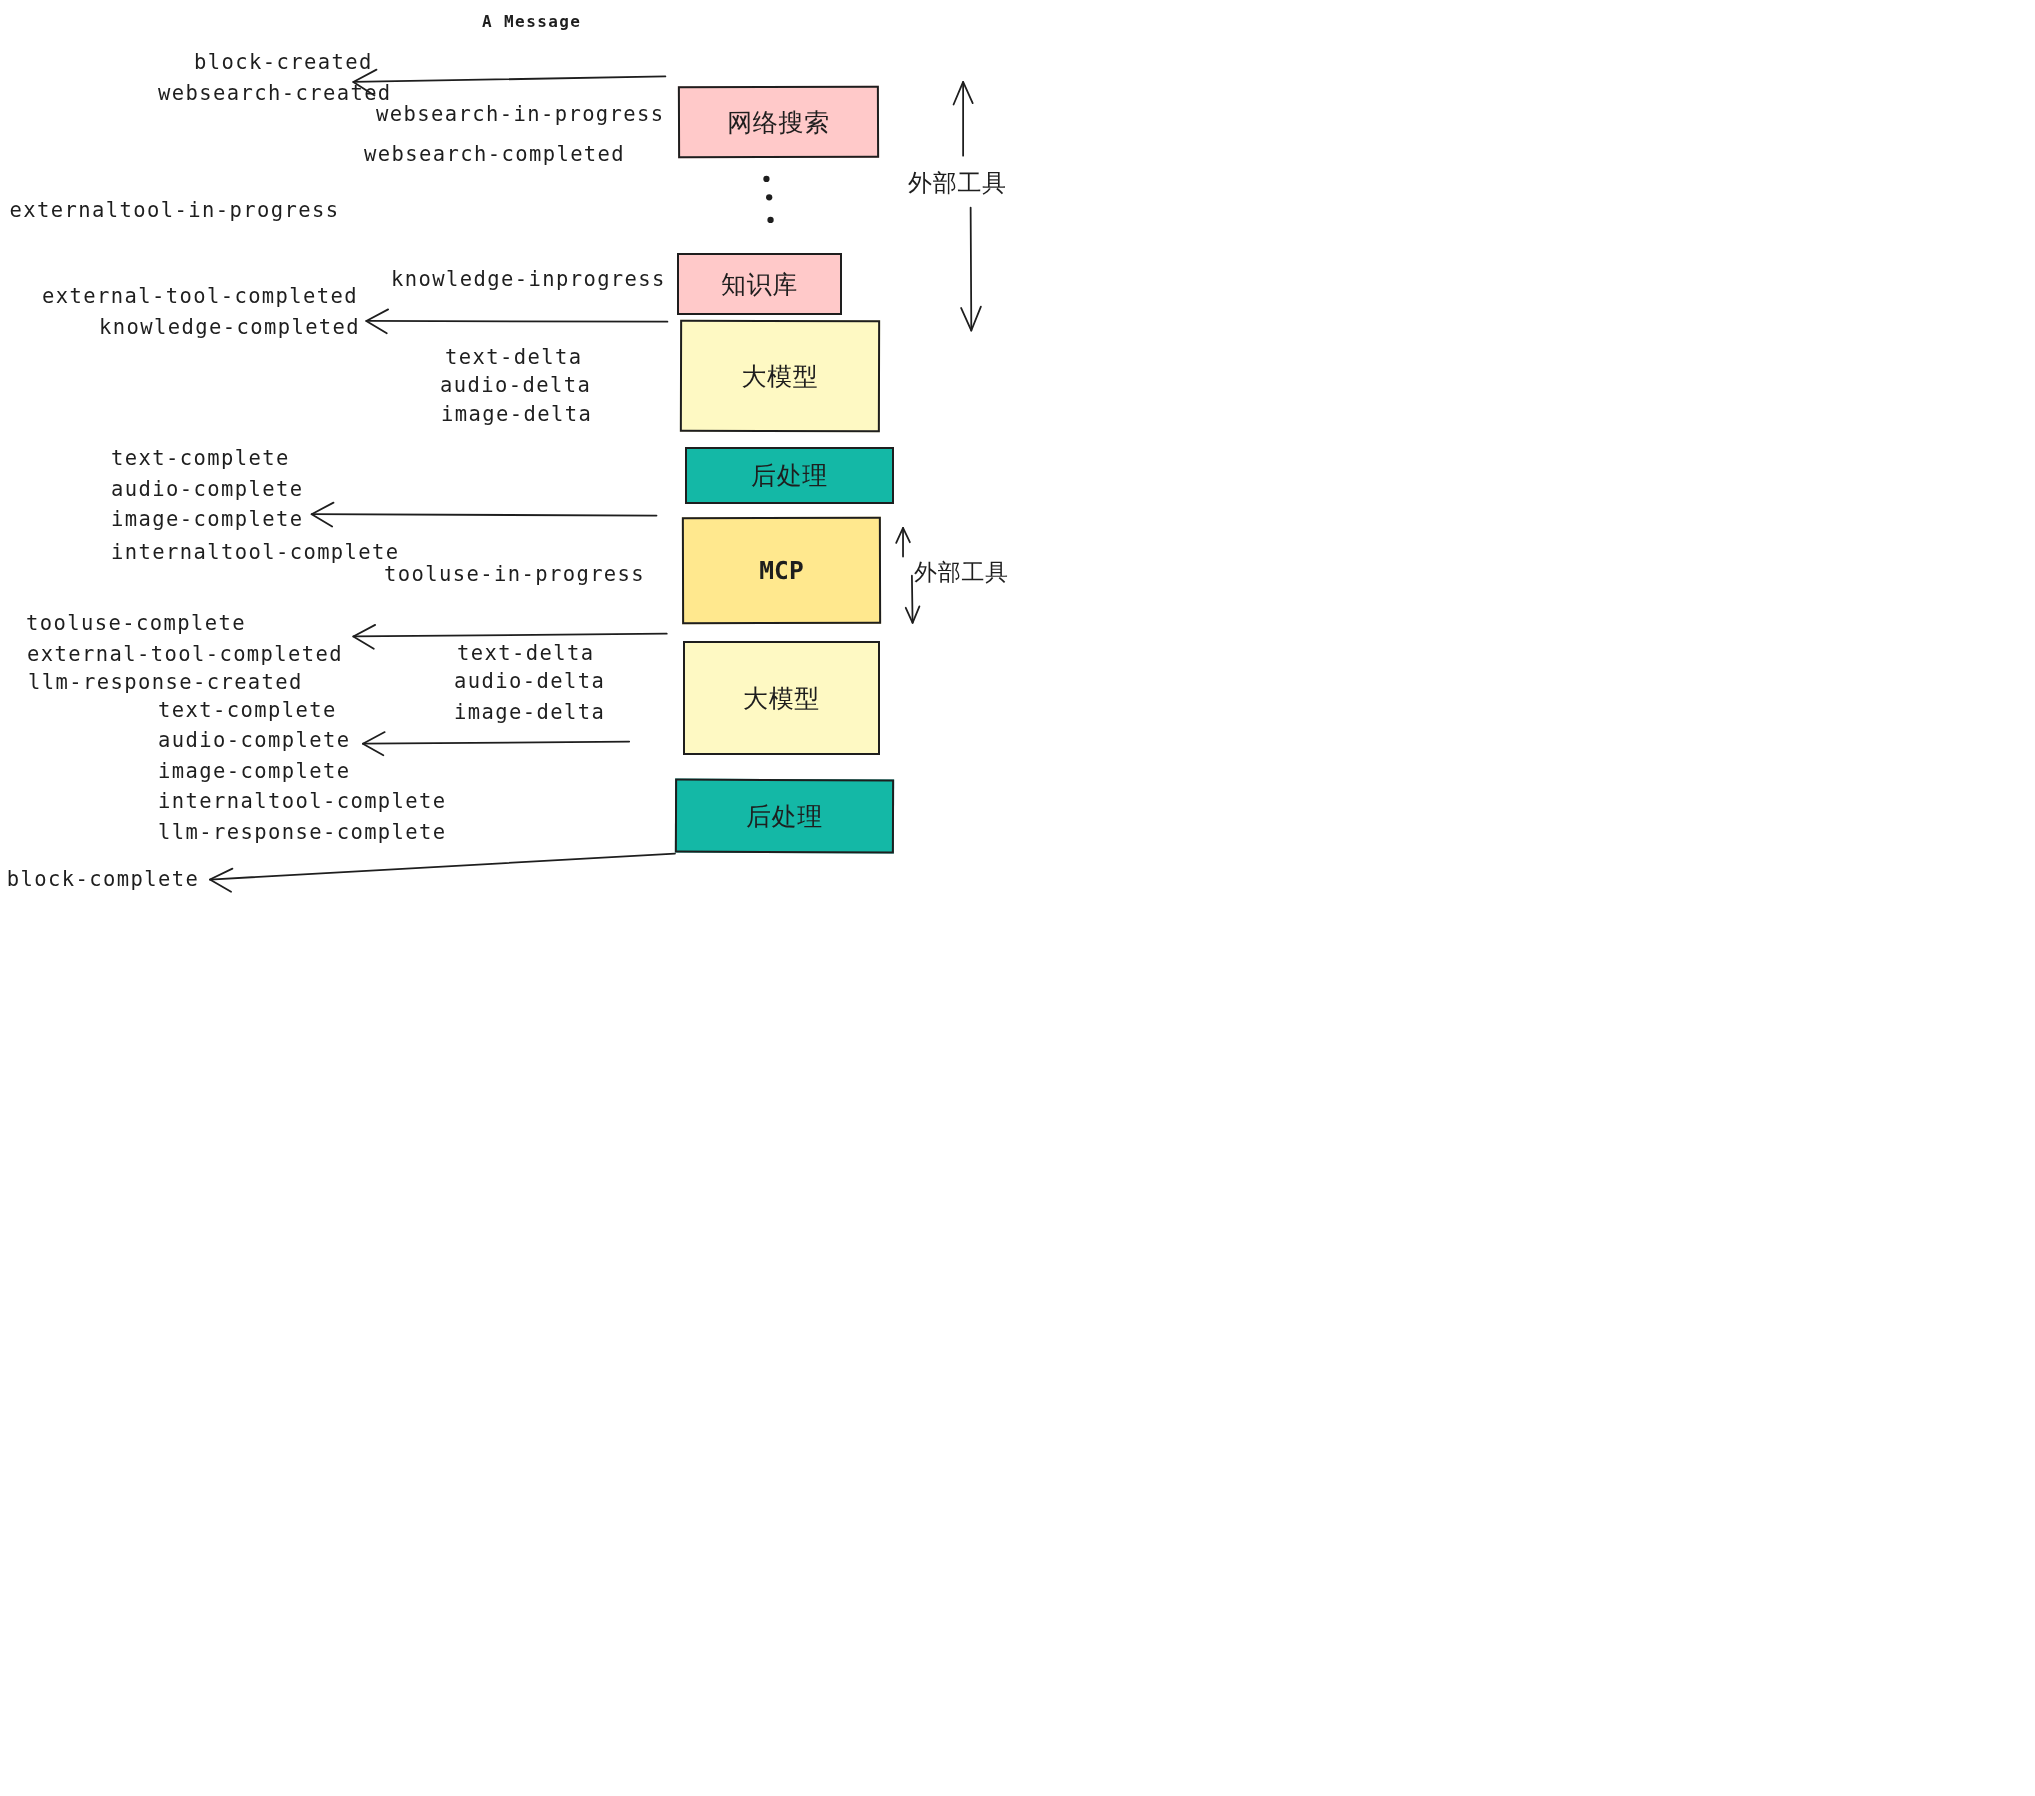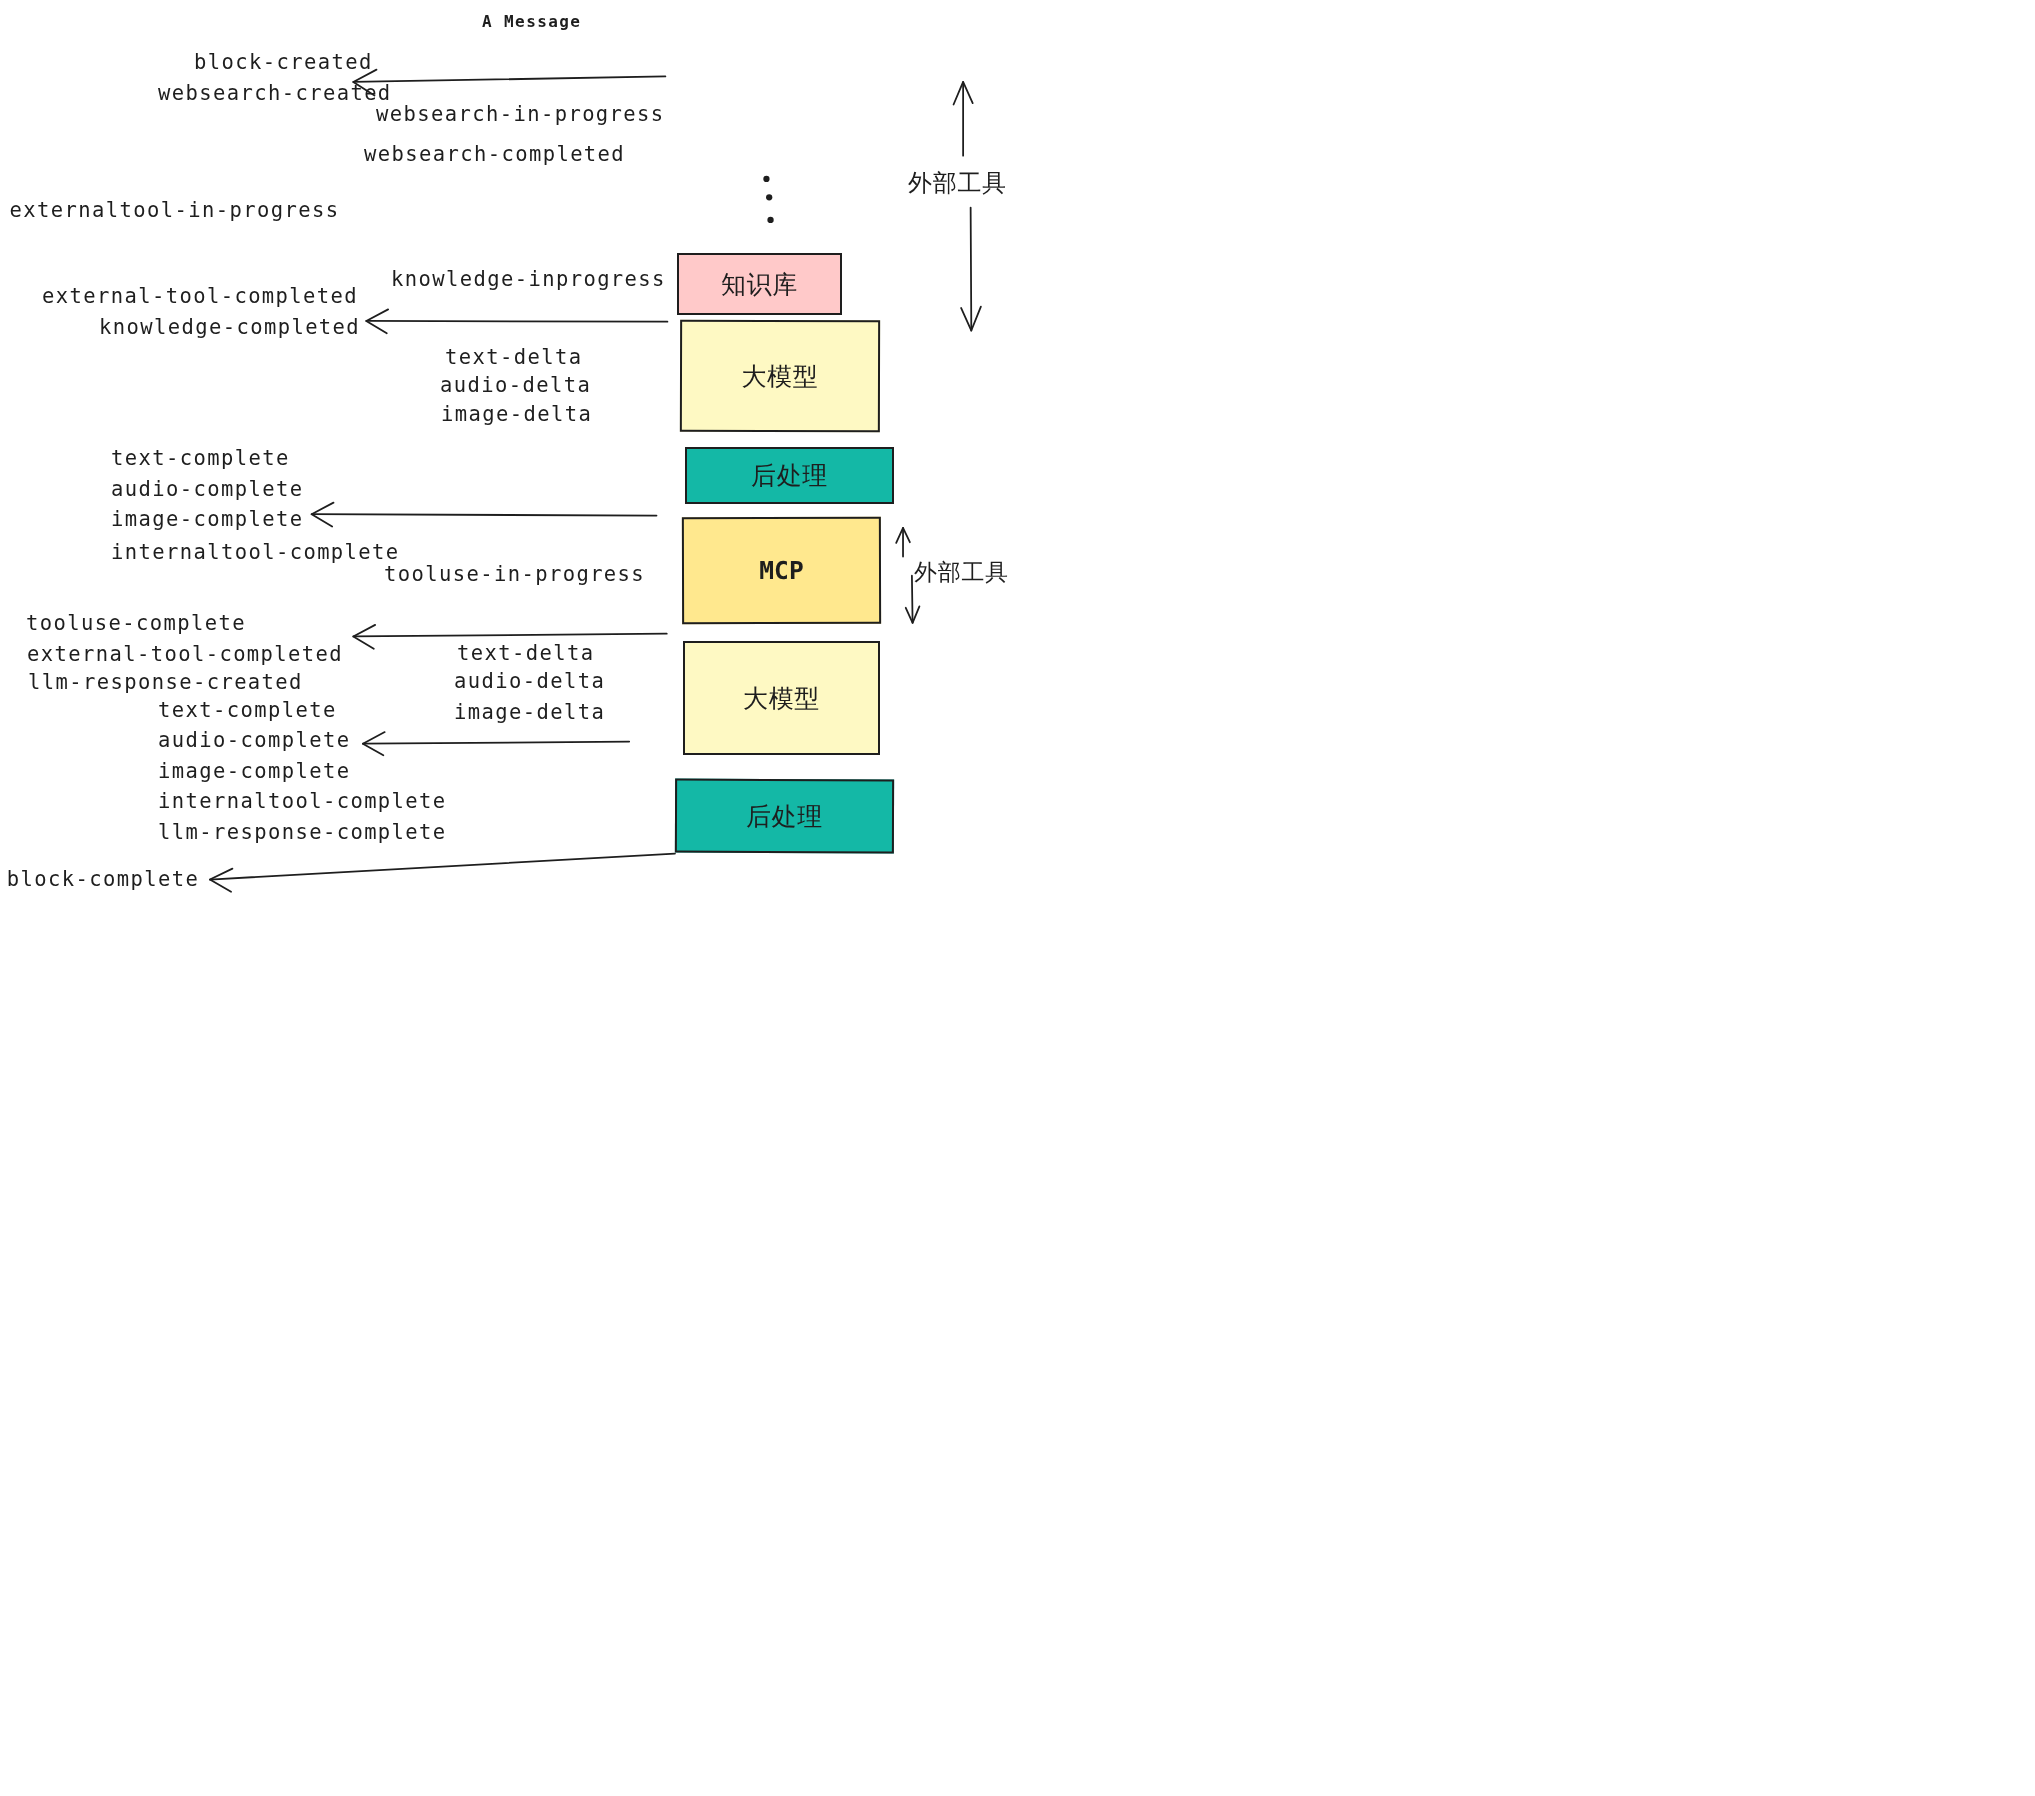--- a/index.html
+++ b/index.html
@@ -108,20 +108,23 @@
   #ev-llm-response-complete{left:158px;top:821px;}
   #ev-block-complete{left:6.8px;top:868px;}
 </style>
 </head>
 <body>
 
 <div class="canvas">
 
   <div class="title">A Message</div>
 
+  <div class="box pink" id="box-websearch">
+    <span>网络搜索</span>
+  </div>
   <div class="box pink" id="box-knowledge">
     <span>知识库</span>
   </div>
   <div class="box green" id="box-llm-1">
     <span>大模型</span>
   </div>
   <div class="box white" id="box-post-1">
     <span>后处理</span>
   </div>
   <div class="box yellow mono-label" id="box-mcp">

